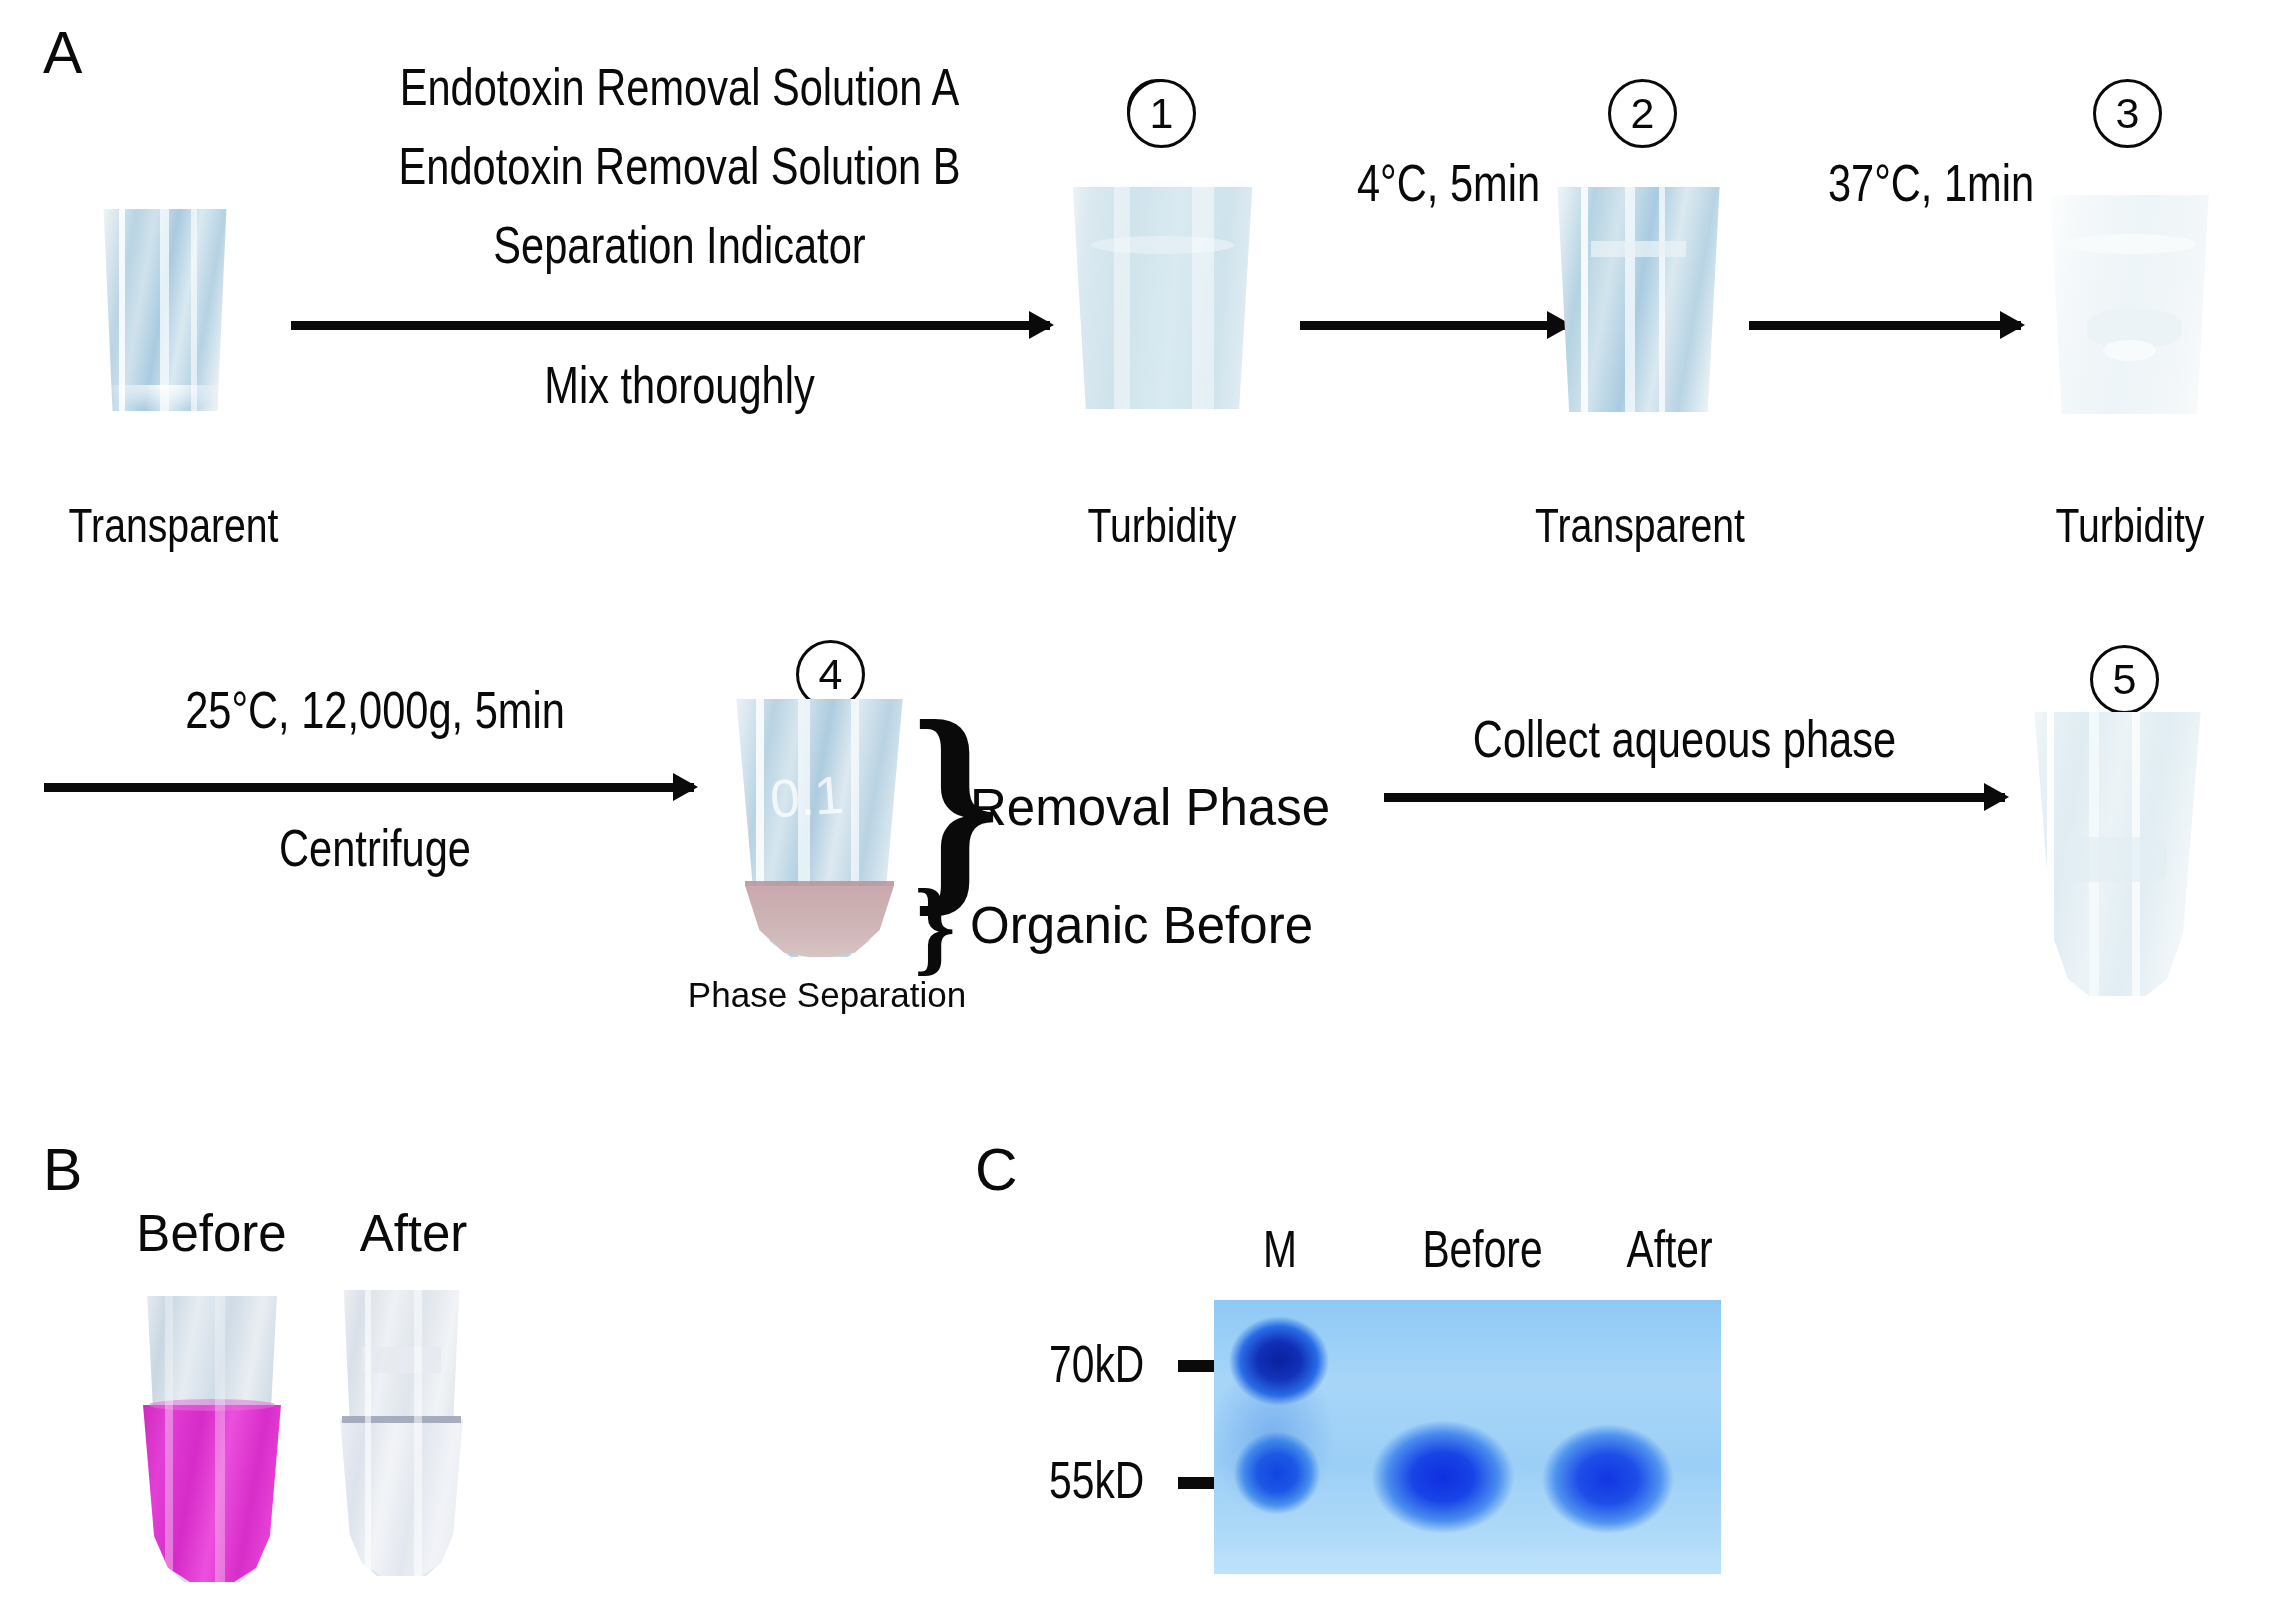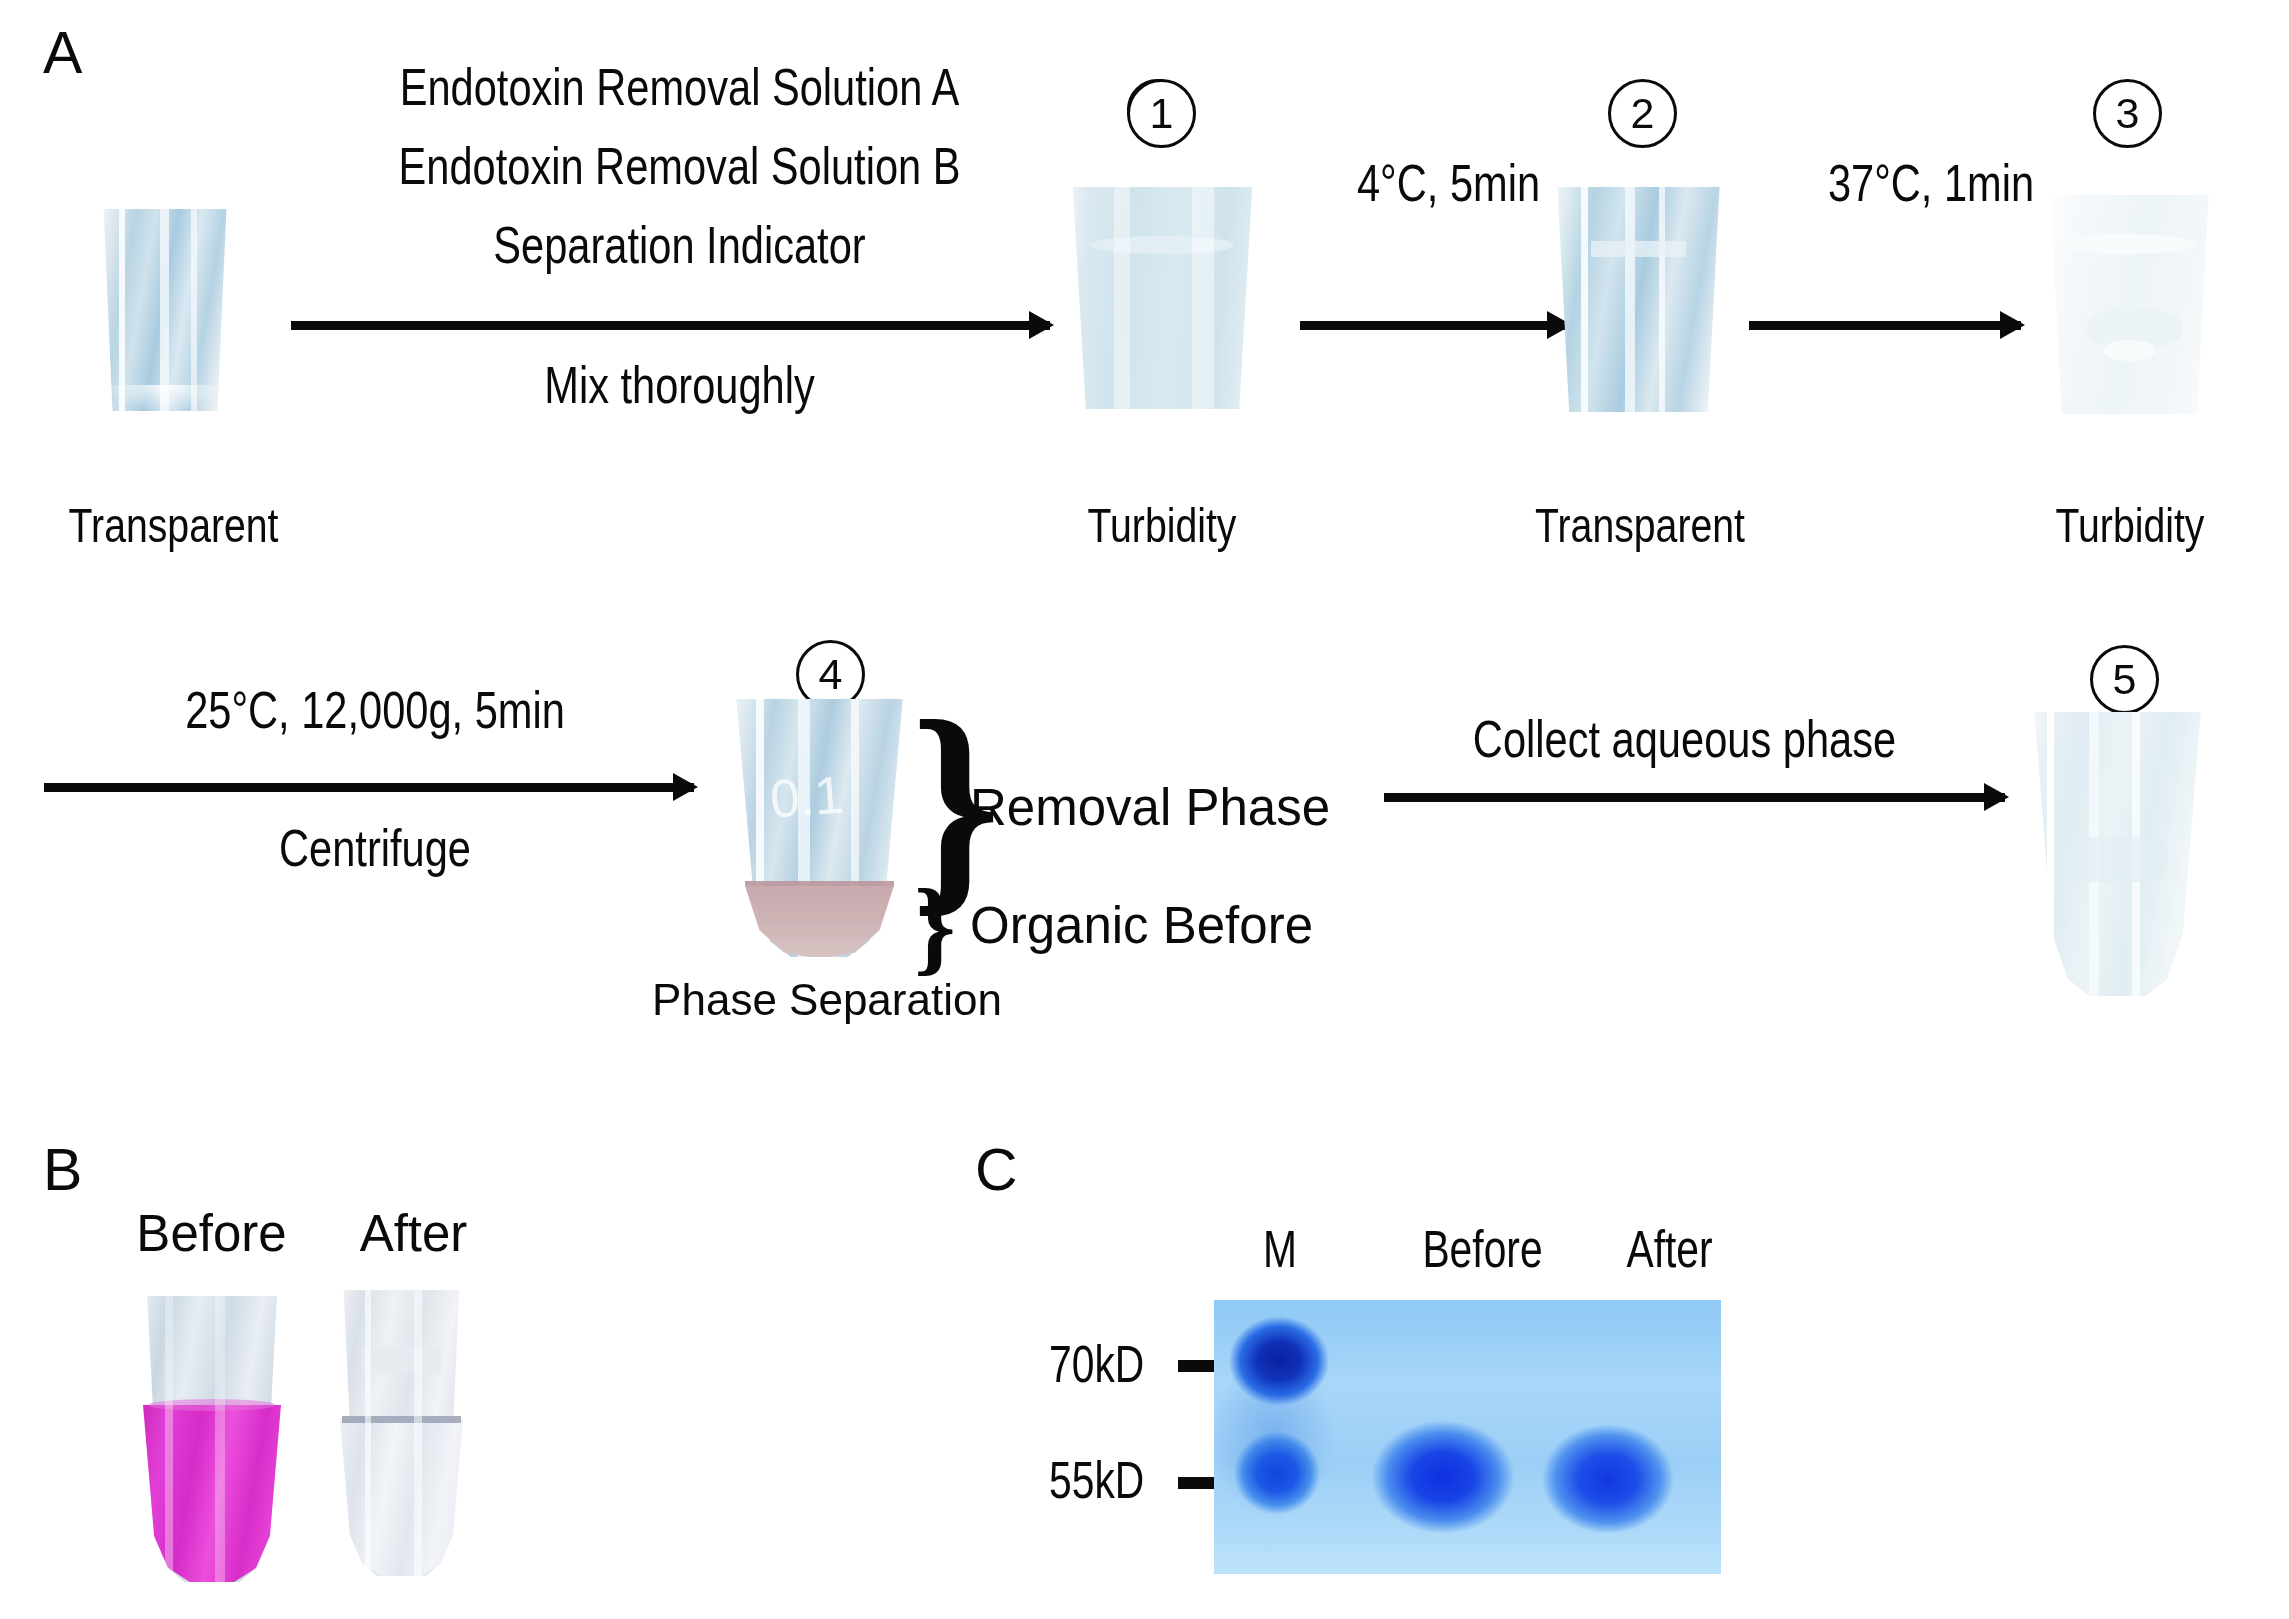--- a/index.html
+++ b/index.html
@@ -115,21 +115,21 @@
   <div class="fluid" style="bottom:0;height:71px;background:linear-gradient(180deg,#c9a9ad 0%,#cdb2b4 45%,#d7c3c3 100%);
               clip-path:polygon(8% 0%,92% 0%,84% 62%,70% 94%,56% 100%,44% 100%,30% 94%,16% 62%);"></div>
   <div class="abs" style="left:8%;right:8%;bottom:71px;height:4.9px;background:#b9979b;opacity:.9;"></div>
 </div>
 
 <div class="brace" style="left:911px;top:690px;font-size:227px;transform:scaleY(1.05);">}</div>
 <div class="abs wide" style="left:970px;top:778px;font-size:51px;">Removal Phase</div>
 <div class="brace" style="left:914px;top:874px;font-size:106px;">}</div>
 <div class="abs wide" style="left:970px;top:896px;font-size:51px;">Organic Before</div>
 
-<div class="abs wide" style="left:630px;top:975px;width:394px;text-align:center;font-size:44px;">Phase Separation</div>
+<div class="abs wide" style="left:630px;top:975px;width:394px;text-align:center;font-size:35px;">Phase Separation</div>
 
 <div class="abs cond ctr" style="left:1379px;top:709px;width:611px;text-align:center;font-size:52px;">Collect aqueous phase</div>
 <div class="arrow" style="left:1384px;top:793px;width:621px;"></div>
 
 <div class="abs" style="left:2090px;top:645px;width:63px;height:63px;border:3.9px solid #0a0a0a;border-radius:50%;
             display:flex;align-items:center;justify-content:center;font-size:43px;background:#fff;">5</div>
 <div class="tube round abs" style="left:2029px;top:712px;width:177px;height:284px;">
   <div class="body" style="background:linear-gradient(100deg,#f4f8fa 0%,#e9f1f5 10%,#dfecf2 26%,#ecf3f7 44%,#e0edf2 62%,#eff5f8 80%,#f8fafb 100%);"></div>
   <div class="sheen" style="left:10%;width:6.9px;background:#fff;opacity:.9;"></div>
   <div class="sheen" style="left:34%;width:9.9px;background:#f6fbfd;opacity:.8;"></div>

